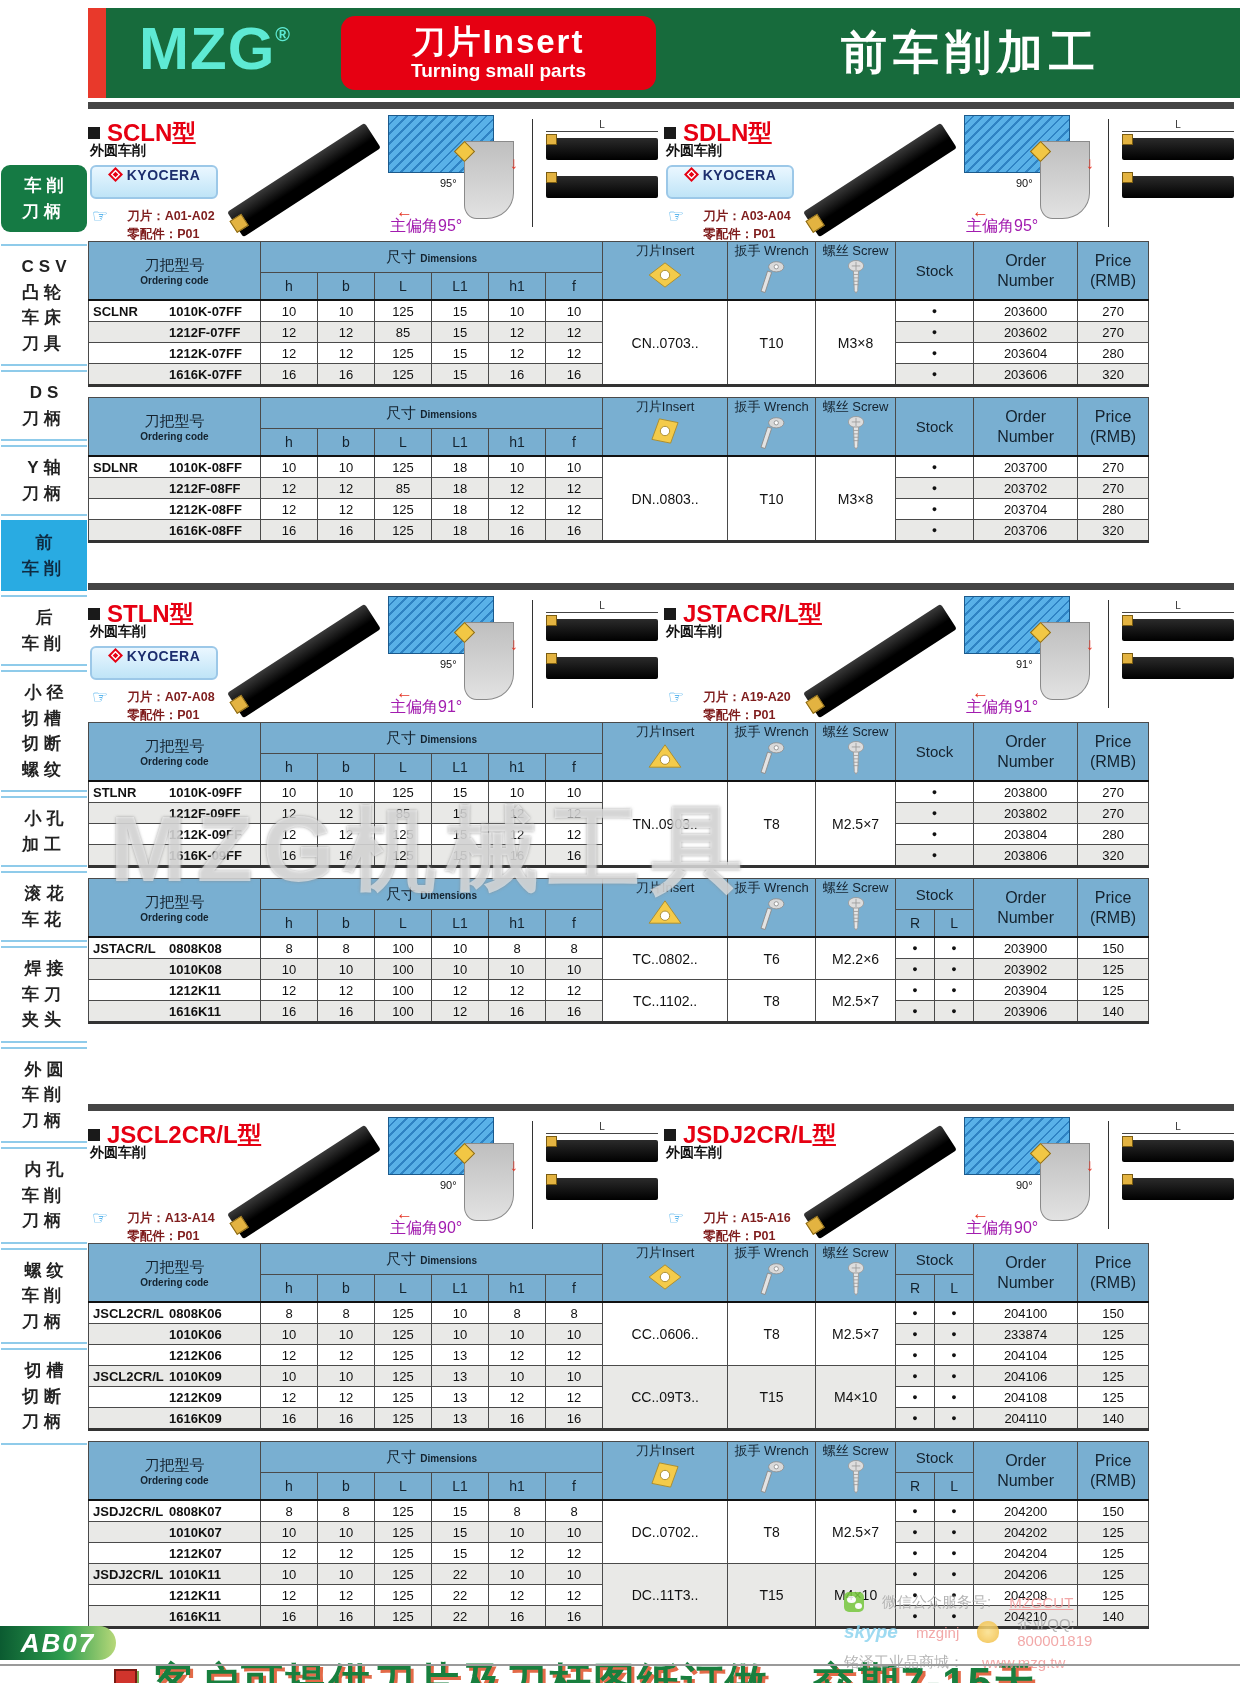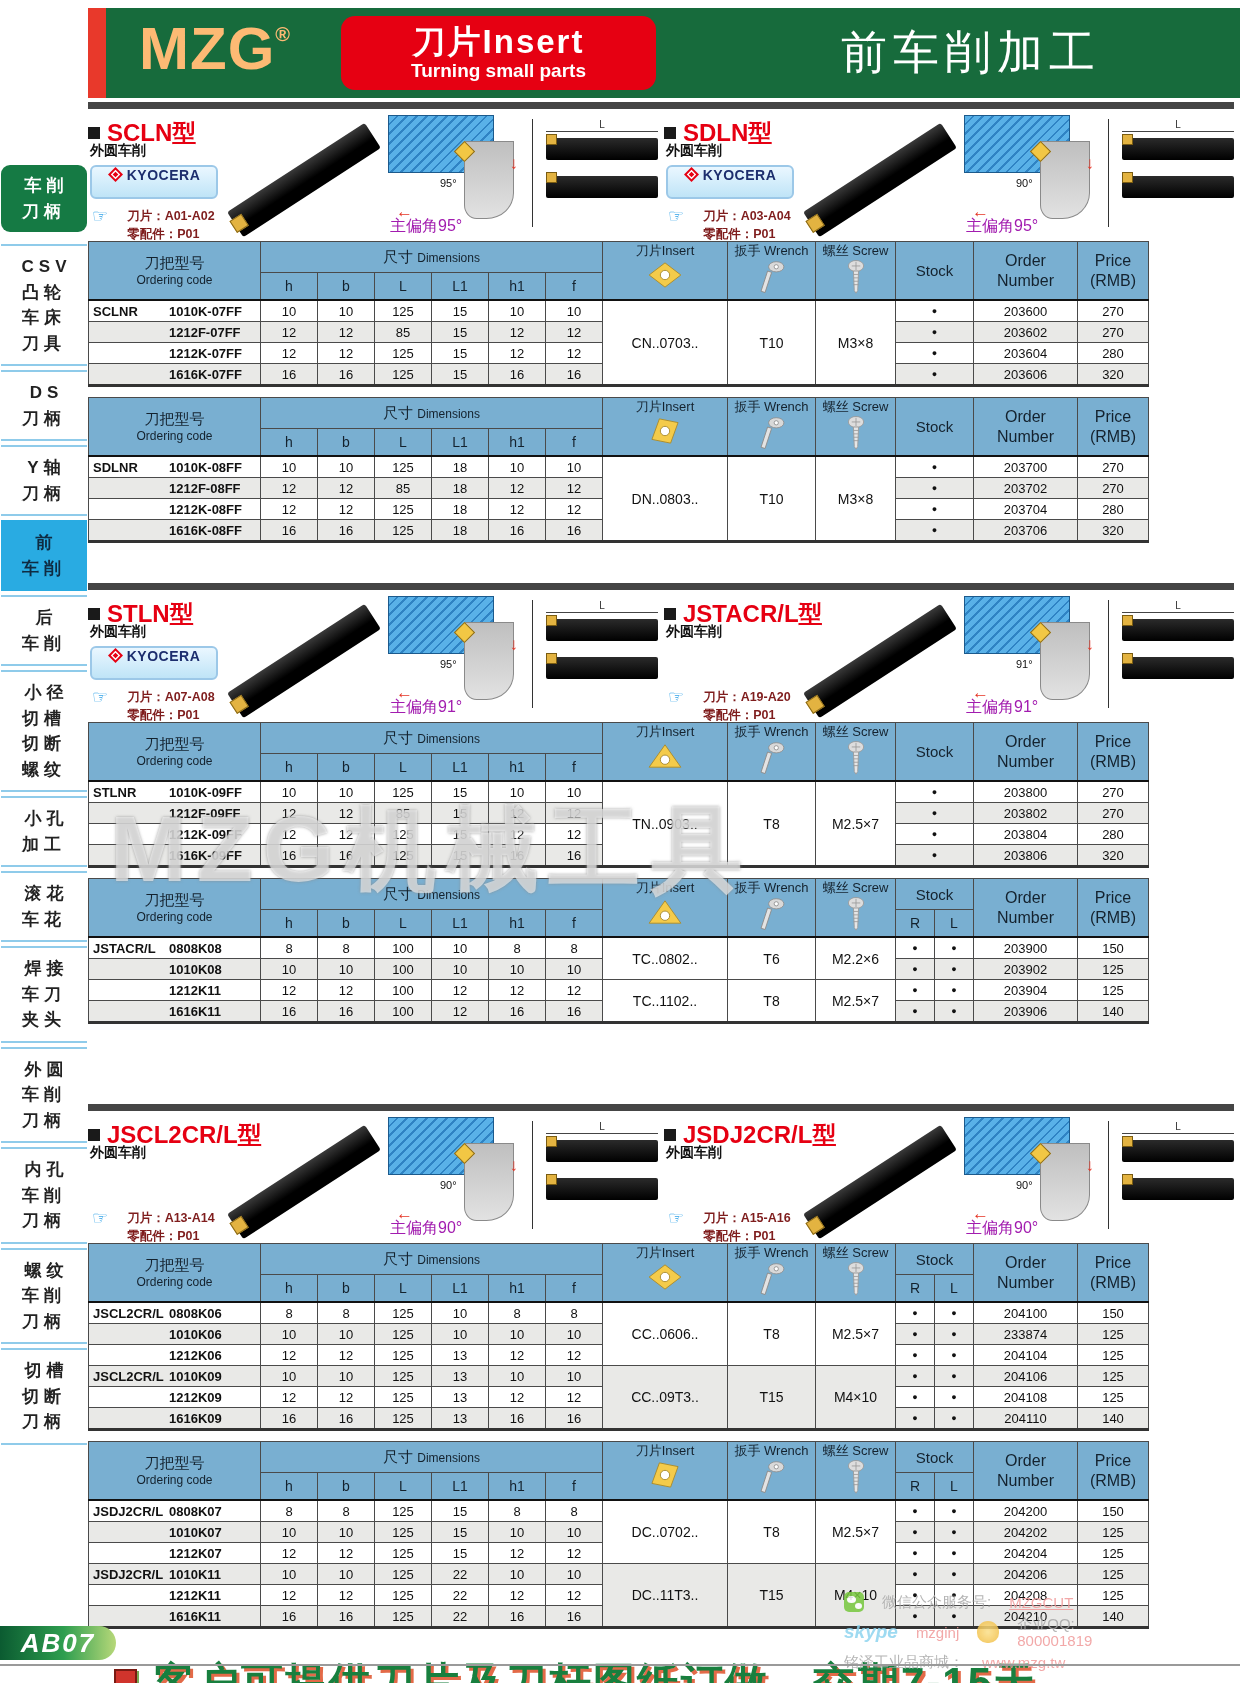--- a/index.html
+++ b/index.html
@@ -2,28 +2,28 @@
 <html><head>
 <meta charset="utf-8">
 <style>
   html,body{margin:0;padding:0;background:#fff;}
   .page{position:relative;width:1240px;height:1683px;background:#fff;overflow:hidden;
         font-family:"Liberation Sans",sans-serif;color:#111;}
 
   
   .hdr{position:absolute;left:88px;top:8px;right:0;height:90px;background:#176B3C;
        border-left:18px solid #E8392B;display:flex;align-items:center;}
-  .hdr-logo{position:absolute;left:33px;top:6px;color:#fdba74;font-size:60px;font-weight:bold;letter-spacing:1px;}
+  .hdr-logo{position:absolute;left:33px;top:6px;color:#5eead4;font-size:60px;font-weight:bold;letter-spacing:1px;}
   .hdr-reg{font-size:20px;vertical-align:28px;font-weight:bold;}
   .hdr-banner{position:absolute;left:235px;top:8px;width:315px;height:74px;background:#E60012;
        border-radius:14px;display:flex;flex-direction:column;align-items:center;justify-content:center;color:#fff;}
   .hdr-banner .cn{font-size:33px;font-weight:bold;letter-spacing:2px;line-height:1.1;}
   .hdr-banner .en{font-size:19px;font-weight:bold;}
   .hdr-title{position:absolute;left:700px;width:330px;text-align:center;color:#fff;
-       font-size:46px;font-weight:normal;letter-spacing:6px;}
+       font-size:46px;font-weight:bold;letter-spacing:6px;}
 
   
   .sidebar{position:absolute;left:0;top:165px;width:88px;}
   .sb-item{box-sizing:border-box;width:86px;margin:0 0 4px 1px;padding:8px 0;
        border-top:2px solid #8FCBEA;border-bottom:2px solid #8FCBEA;background:#fff;
        text-align:center;font-size:17px;font-weight:bold;color:#222;
        white-space:pre-line;line-height:1.5;letter-spacing:0.3em;text-indent:0.3em;}
   .sb-item.green{background:#157A44;color:#fff;border:none;border-radius:9px;margin-bottom:12px;}
   .sb-item.active{background:#29ABE2;color:#0F2B42;border-color:#29ABE2;}
 
@@ -71,21 +71,21 @@
        border-radius:2px;margin:6px 0 0 2px;}
   .td-bar.b2{margin-top:16px;}
   .td-tip{position:absolute;left:0;top:-4px;width:9px;height:9px;background:#E3B341;border:1px solid #7a5c12;}
 
   
   .tblwrap{margin:0 0 10px 0;}
   table.cat{width:1060px;border-collapse:collapse;table-layout:fixed;border-bottom:3px solid #333;}
   table.cat th,table.cat td{border:1px solid #4a4a4a;padding:0;overflow:hidden;}
   table.cat thead th{background:#79AFD1;color:#14222e;font-weight:normal;}
   table.cat thead{border-bottom:2px solid #111;}
-  th.h-code .cn{font-size:15px;} th .en{font-size:12px;}
+  th.h-code .cn{font-size:15px;} th .en{font-size:10px;font-weight:bold;}
   th.h-dim{font-size:15px;height:30px;}
   th.h-sub{font-size:14px;height:26px;}
   th.h-ins,th.h-wr,th.h-sc{font-size:13px;vertical-align:top;padding-top:2px;}
   th.h-stk{font-size:15px;}
   th.h-ord,th.h-pr{background:#8FCCA9;font-size:16px;line-height:1.25;}
   td{font-size:13px;text-align:center;height:20px;background:#fff;}
   tr.alt td{background:#E9E9E7;}
   td.c-code{text-align:left;}
   .pfx{display:inline-block;min-width:76px;padding-left:4px;font-weight:bold;font-size:13px;}
   .cod{font-weight:bold;font-size:13px;}

